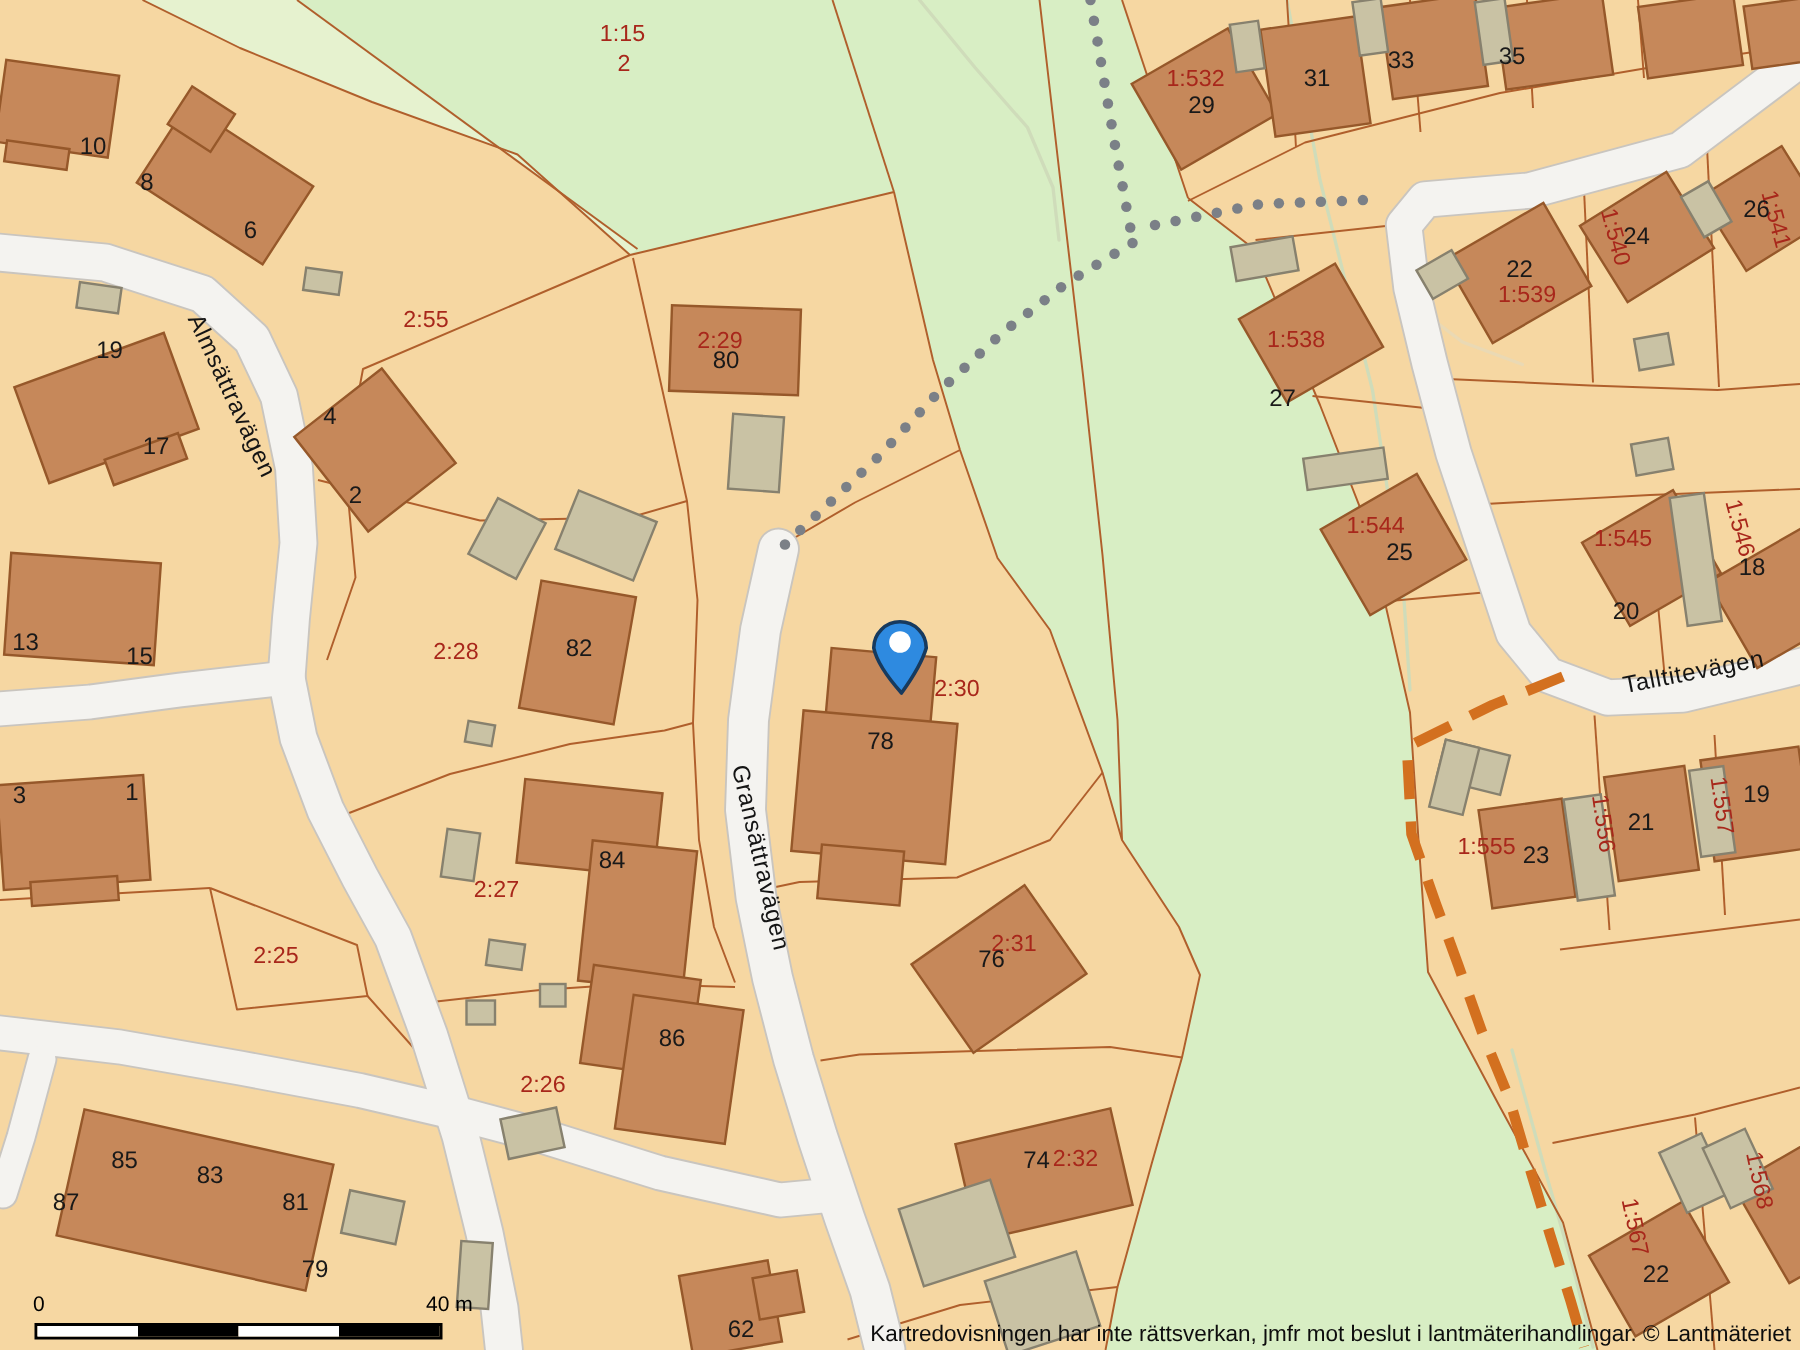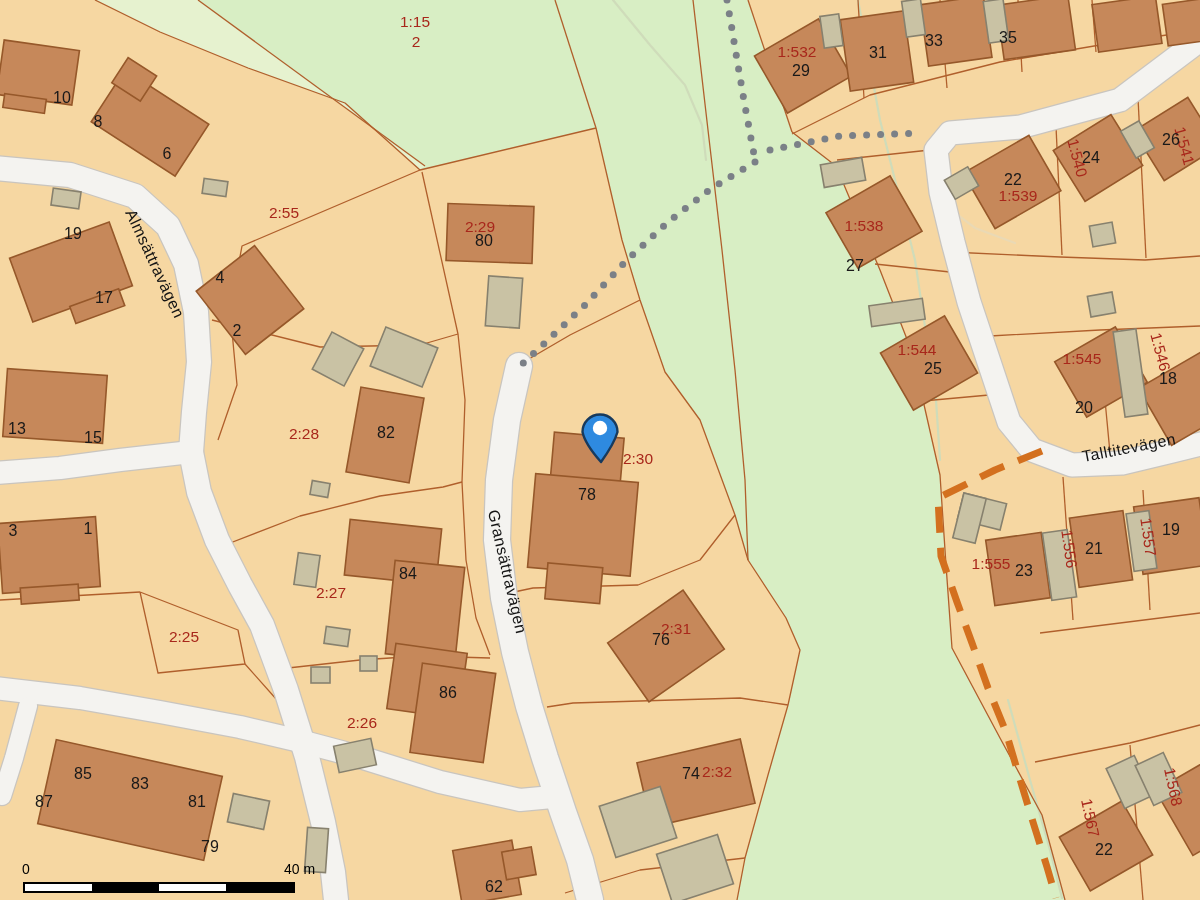--- a/index.html
+++ b/index.html
@@ -407,13 +407,14 @@
 
   <span class="scalebar-zero">0</span>
   <span class="scalebar-max">40 m</span>
   <div class="scalebar-bar">
     <div class="seg w"></div>
     <div class="seg b"></div>
     <div class="seg w"></div>
     <div class="seg b"></div>
   </div>
 
+  <div class="disclaimer">Kartredovisningen har inte rättsverkan, jmfr mot beslut i lantmäterihandlingar. © Lantmäteriet</div>
 </div>
 
 </body></html>

